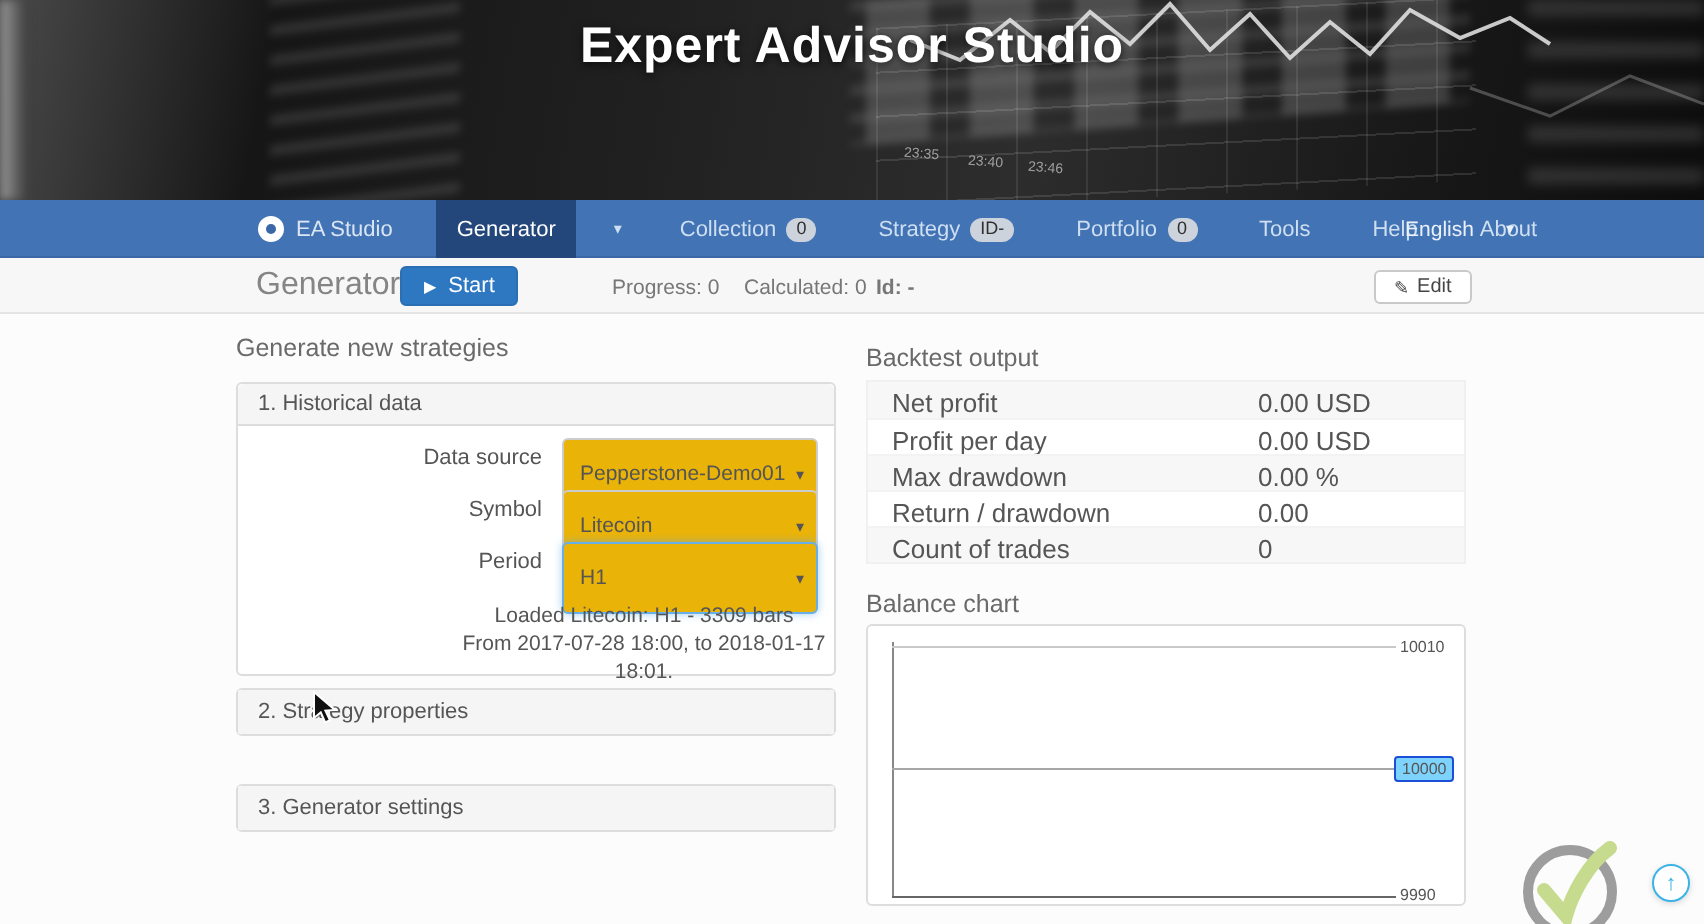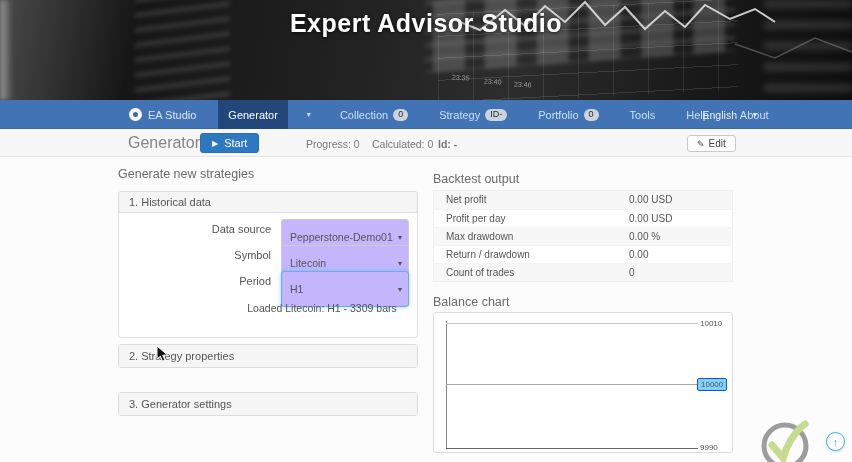--- a/index.html
+++ b/index.html
@@ -75,36 +75,36 @@
   .gen-h { left:118px; top:167px; }
   .panel { position:absolute; left:118px; width:300px; background:#fff;
     border:1px solid #ddd; border-radius:3px; }
   .panel-h { height:21px; background:#f5f5f5; border-bottom:1px solid #ddd;
     display:flex; align-items:center; padding:0 10px; font-size:11px; color:#555;
     border-radius:3px 3px 0 0; cursor:pointer; }
   .p1 { top:191px; height:147px; }
   .p1-body { position:relative; height:125px; }
   .f-label { position:absolute; left:0; width:152px; text-align:right; font-size:11px; font-weight:normal; color:#555; }
   .fl0 { top:10px; } .fl1 { top:36px; } .fl2 { top:62px; }
-  .select { position:absolute; left:162px; width:128px; height:36px; background:#c4b5fd;
+  .select { position:absolute; left:162px; width:128px; height:36px; background:#eab308;
     border:1px solid #ccc; border-radius:3px; font-size:10.5px; color:#555;
     display:flex; align-items:center; padding:0 8px; cursor:pointer; }
   .sel0 { top:6px; } .sel1 { top:32px; } .sel2 { top:58px; border-color:#66afe9; box-shadow:0 0 4px rgba(102,175,233,.6); }
   .select .sel-caret { position:absolute; right:6px; font-size:8px; color:#555; }
   .loaded { position:absolute; left:108px; top:88px; width:190px; text-align:center;
     font-size:10.5px; color:#555; line-height:1.35; }
   .pc { height:22px; display:flex; align-items:center; padding:0 10px; font-size:11px; color:#555;
     background:#f5f5f5; cursor:pointer; }
   .p2 { top:344px; } .p3 { top:368px;margin-top:24px; }
   .cursor { position:absolute; left:156px; top:345px; pointer-events:none; z-index:20; }
 
   
   .bt-h { left:433px; top:172px; }
   .bt-table { position:absolute; left:433px; top:190px; width:300px; border:1px solid #f0f0f0; background:#fff; }
-  .bt-row { position:relative; height:18px; font-size:10px; color:#555; }
+  .bt-row { position:relative; height:18px; font-size:13px; color:#555; }
   .bt-row + .bt-row { border-top:1px solid #f3f3f3; }
   .bt-row.alt { background:#f7f7f7; }
   .bt-label { position:absolute; left:12px; top:3px; }
   .bt-value { position:absolute; left:195px; top:3px; }
   .bc-h { left:433px; top:295px; }
   .chart-panel { position:absolute; left:433px; top:312px; width:300px; height:141px;
     background:#fff; border:1px solid #ddd; border-radius:3px; }
   .axis-y { position:absolute; left:12px; top:8px; width:1px; height:128px; background:#888; }
   .gl { position:absolute; left:12px; height:1px; width:252px; }
   .gl0 { top:10px; background:#c9c9c9; } .gl1 { top:71px; background:#a6a6a6; } .gl2 { top:135px; background:#666; }
@@ -211,20 +211,21 @@
       <span>Litecoin</span>
       <span class="sel-caret">▾</span>
     </div>
     <span class="f-label fl2">Period</span>
     <div class="select sel2">
       <span>H1</span>
       <span class="sel-caret">▾</span>
     </div>
     <div class="loaded">
       <div>Loaded Litecoin: H1 - 3309 bars</div>
+      <div>From 2017-07-28 18:00, to 2018-01-17 18:01.</div>
     </div>
   </div>
 </div>
 
 <div class="panel p2">
   <div class="pc">2. Strategy properties</div>
 </div>
 <div class="panel p3">
   <div class="pc">3. Generator settings</div>
 </div>

